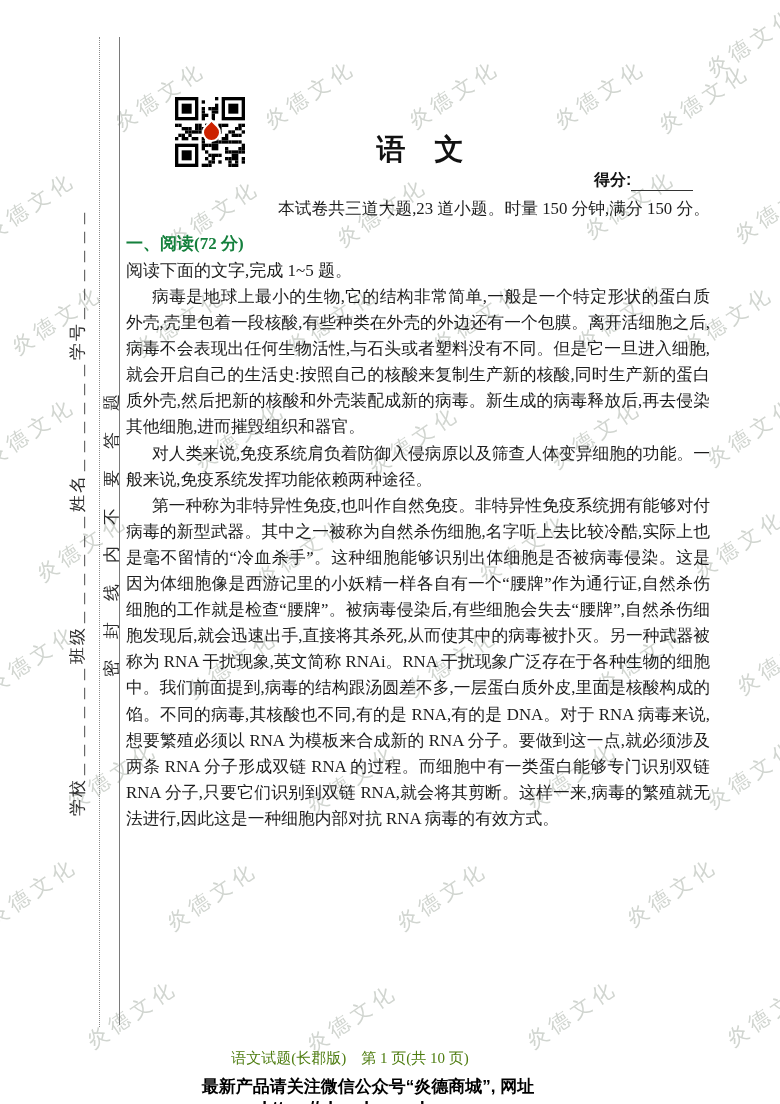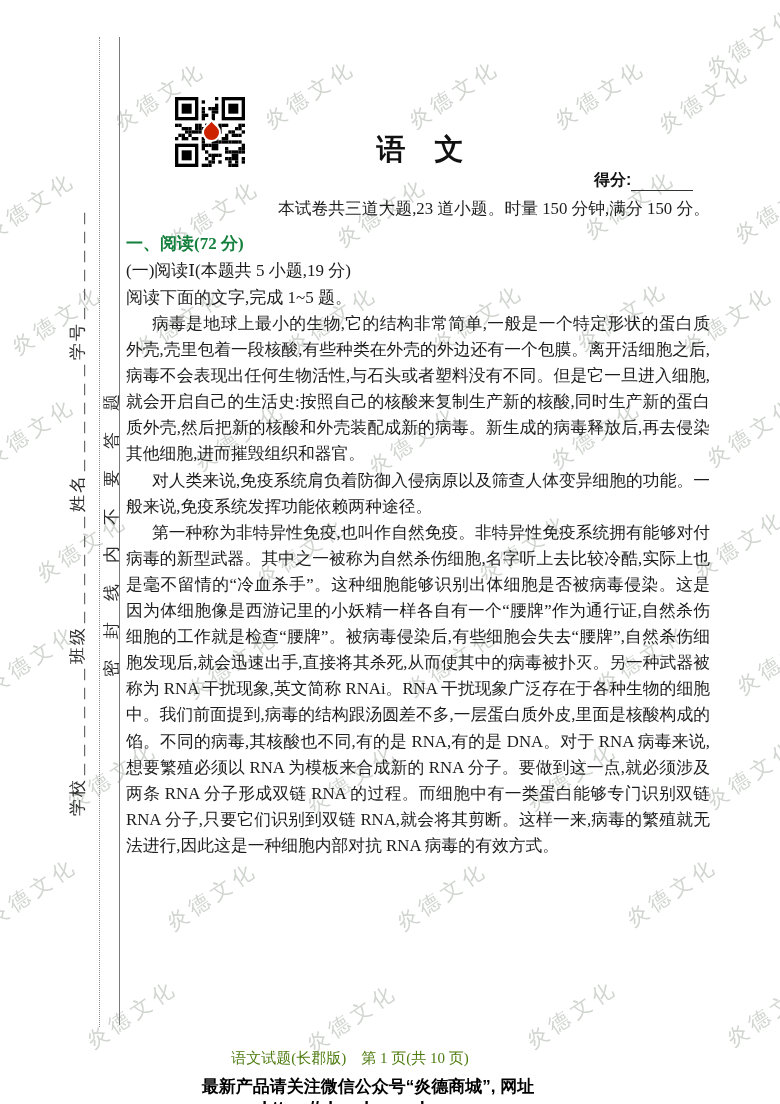--- a/index.html
+++ b/index.html
@@ -273,21 +273,20 @@
 
   <div class="subject">语　文</div>
 
   <div class="score">
     <span>得分:</span><span class="score-line"></span>
   </div>
 
   <div class="main">
     <p class="intro">本试卷共三道大题,23 道小题。时量 150 分钟,满分 150 分。</p>
     <p class="h-part"><span>一、阅读</span><span class="h-score">(72 分)</span></p>
-    <p class="h-sub">(一)阅读Ⅰ(本题共 5 小题,19 分)</p>
     <p class="instruction">阅读下面的文字,完成 1~5 题。</p>
     <p class="body-par">病毒是地球上最小的生物,它的结构非常简单,一般是一个特定形状的蛋白质外壳,壳里包着一段核酸,有些种类在外壳的外边还有一个包膜。离开活细胞之后,病毒不会表现出任何生物活性,与石头或者塑料没有不同。但是它一旦进入细胞,就会开启自己的生活史:按照自己的核酸来复制生产新的核酸,同时生产新的蛋白质外壳,然后把新的核酸和外壳装配成新的病毒。新生成的病毒释放后,再去侵染其他细胞,进而摧毁组织和器官。</p>
     <p class="body-par">对人类来说,免疫系统肩负着防御入侵病原以及筛查人体变异细胞的功能。一般来说,免疫系统发挥功能依赖两种途径。</p>
     <p class="body-par">第一种称为非特异性免疫,也叫作自然免疫。非特异性免疫系统拥有能够对付病毒的新型武器。其中之一被称为自然杀伤细胞,名字听上去比较冷酷,实际上也是毫不留情的“冷血杀手”。这种细胞能够识别出体细胞是否被病毒侵染。这是因为体细胞像是西游记里的小妖精一样各自有一个“腰牌”作为通行证,自然杀伤细胞的工作就是检查“腰牌”。被病毒侵染后,有些细胞会失去“腰牌”,自然杀伤细胞发现后,就会迅速出手,直接将其杀死,从而使其中的病毒被扑灭。另一种武器被称为 RNA 干扰现象,英文简称 RNAi。RNA 干扰现象广泛存在于各种生物的细胞中。我们前面提到,病毒的结构跟汤圆差不多,一层蛋白质外皮,里面是核酸构成的馅。不同的病毒,其核酸也不同,有的是 RNA,有的是 DNA。对于 RNA 病毒来说,想要繁殖必须以 RNA 为模板来合成新的 RNA 分子。要做到这一点,就必须涉及两条 RNA 分子形成双链 RNA 的过程。而细胞中有一类蛋白能够专门识别双链 RNA 分子,只要它们识别到双链 RNA,就会将其剪断。这样一来,病毒的繁殖就无法进行,因此这是一种细胞内部对抗 RNA 病毒的有效方式。</p>
   </div>
 
   <div class="page-footer">语文试题(长郡版)　第 1 页(共 10 页)</div>
   <div class="banner">最新产品请关注微信公众号“炎德商城”, 网址 https://shop.hnyande.com</div>
 
 </div>

